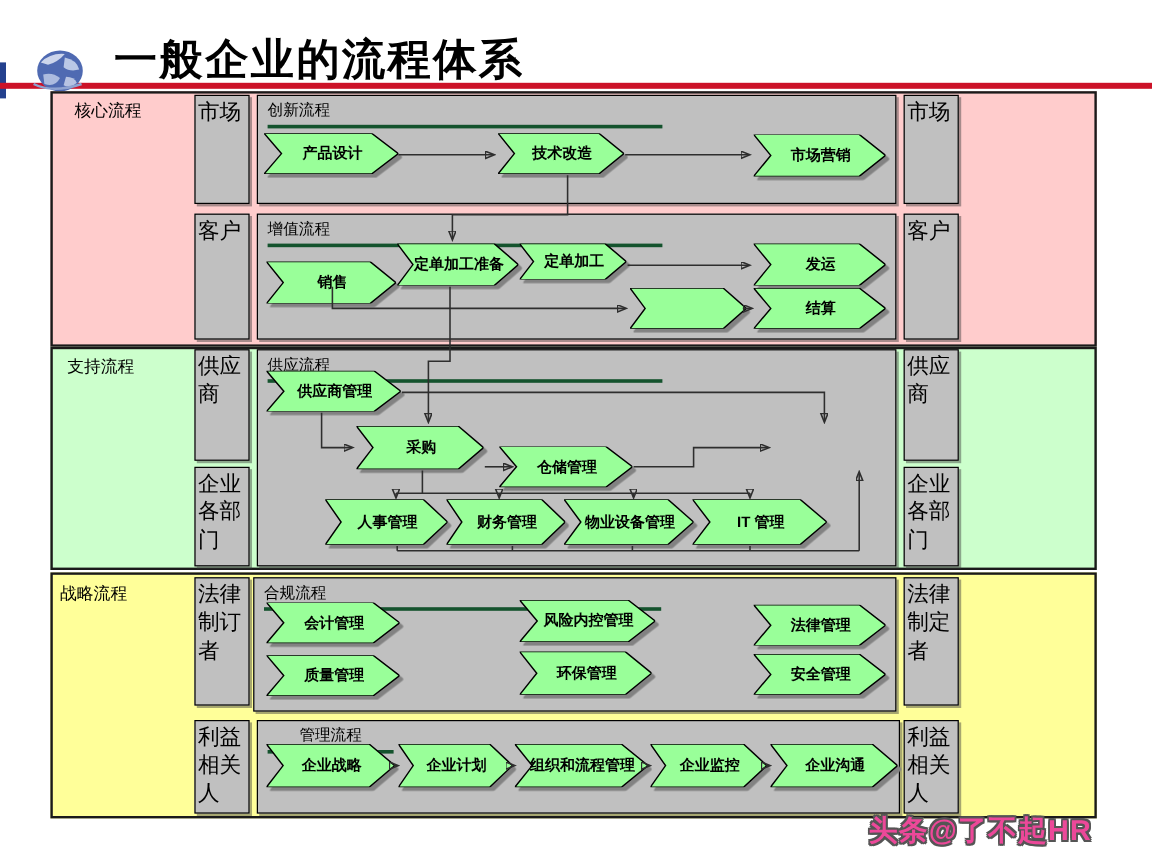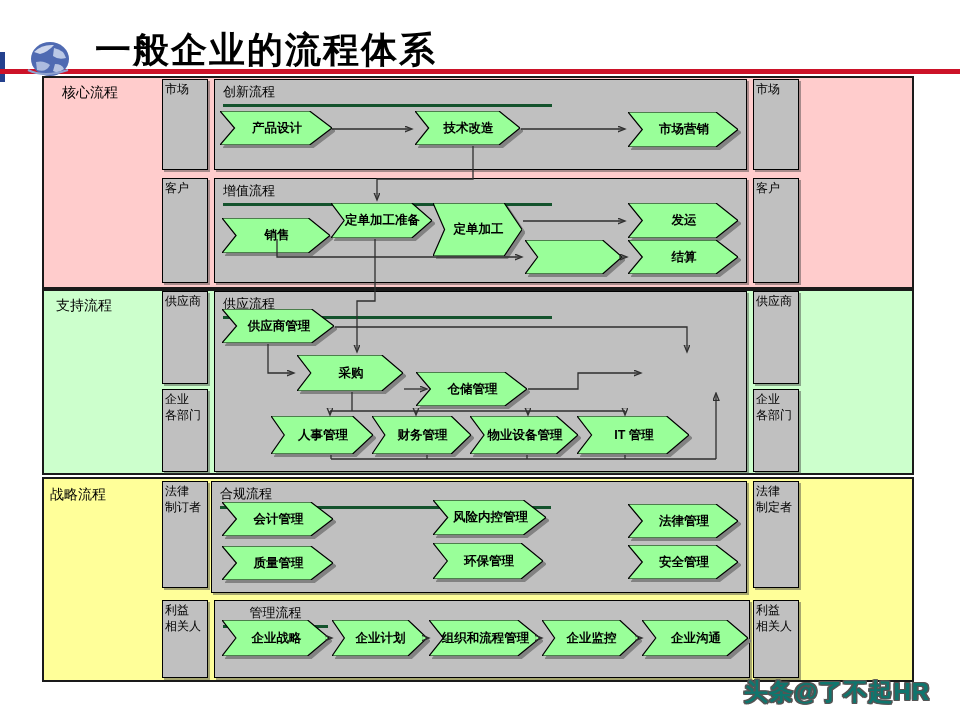--- a/index.html
+++ b/index.html
@@ -12,37 +12,37 @@
   #blue-sliver{position:absolute;left:0;top:52px;width:5px;height:30px;background:#24418e;}
   
   .band{position:absolute;left:42px;width:872px;border:2px solid #1a1a1a;box-sizing:border-box;}
   #band-core{top:76px;height:213px;background:#ffcccc;}
   #band-support{top:289px;height:186px;background:#ccffcc;}
   #band-strategy{top:477px;height:205px;background:#ffff99;}
   .band-label{position:absolute;font-size:14px;white-space:nowrap;}
   
   .sbox{position:absolute;width:46px;background:#c0c0c0;border:1.5px solid #000;
         box-shadow:2px 2px 0 rgba(60,60,60,.45);box-sizing:border-box;
-        font-size:12px;line-height:1.3;padding:2px 2px;}
+        font-size:18px;line-height:1.3;padding:2px 2px;}
   
   .panel{position:absolute;background:#c0c0c0;border:1.5px solid #000;
          box-shadow:2px 2px 0 rgba(60,60,60,.45);box-sizing:border-box;}
   .ptitle{font-size:13px;margin:3px 0 0 8px;border-bottom:3px solid #14532d;padding-bottom:3px;width:62%;}
   .ptitle.short{width:105px;text-align:center;}
   
   .chev{position:absolute;filter:drop-shadow(3px 3px 0 #828282);}
   .chev svg{position:absolute;left:0;top:0;width:100%;height:100%;display:block;}
   .chev polygon{fill:#99ff99;stroke:#000;stroke-width:1.2;}
   .cl{position:absolute;left:6px;right:4px;top:0;bottom:0;display:flex;align-items:center;
       justify-content:center;font-size:12.5px;font-weight:bold;white-space:nowrap;}
   
   #wires{position:absolute;left:0;top:0;width:960px;height:720px;pointer-events:none;}
   #wires path{stroke:#2e2e2e;stroke-width:1.3;fill:none;}
   
-  #watermark{position:absolute;left:744px;top:676px;font-size:24px;font-weight:bold;color:#0f766e;
+  #watermark{position:absolute;left:724px;top:676px;font-size:24px;font-weight:bold;color:#ec4899;
              letter-spacing:1px;white-space:nowrap;
              text-shadow:-1.4px -1.4px 0 #555,1.4px -1.4px 0 #555,-1.4px 1.4px 0 #555,1.4px 1.4px 0 #555,0 1.4px 0 #555,0 -1.4px 0 #555,1.4px 0 0 #555,-1.4px 0 0 #555;}
 </style>
 </head>
 <body>
 
 <div id="slide">
 
   <div id="blue-sliver"></div>
   <div id="redline"></div>
@@ -147,21 +147,21 @@
         <polygon points="0,0 80,0 100,18 80,36 0,36 13,18" vector-effect="non-scaling-stroke"></polygon>
       </svg>
       <span class="cl">销售</span>
     </div>
   <div class="chev" style="left:331px;top:203px;width:101px;height:35px">
       <svg viewBox="0 0 100 36" preserveAspectRatio="none">
         <polygon points="0,0 80,0 100,18 80,36 0,36 13,18" vector-effect="non-scaling-stroke"></polygon>
       </svg>
       <span class="cl">定单加工准备</span>
     </div>
-  <div class="chev" style="left:433px;top:203px;width:89px;height:53px">
+  <div class="chev" style="left:433px;top:203px;width:89px;height:30px">
       <svg viewBox="0 0 100 36" preserveAspectRatio="none">
         <polygon points="0,0 80,0 100,18 80,36 0,36 13,18" vector-effect="non-scaling-stroke"></polygon>
       </svg>
       <span class="cl">定单加工</span>
     </div>
   <div class="chev" style="left:628px;top:203px;width:110px;height:35px">
       <svg viewBox="0 0 100 36" preserveAspectRatio="none">
         <polygon points="0,0 80,0 100,18 80,36 0,36 13,18" vector-effect="non-scaling-stroke"></polygon>
       </svg>
       <span class="cl">发运</span>

